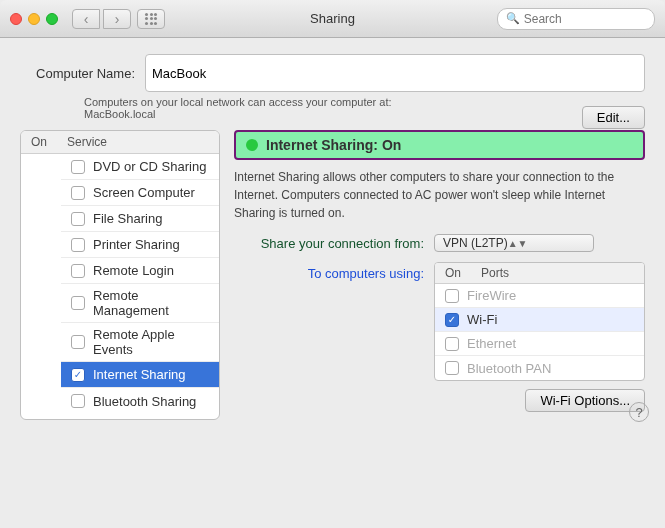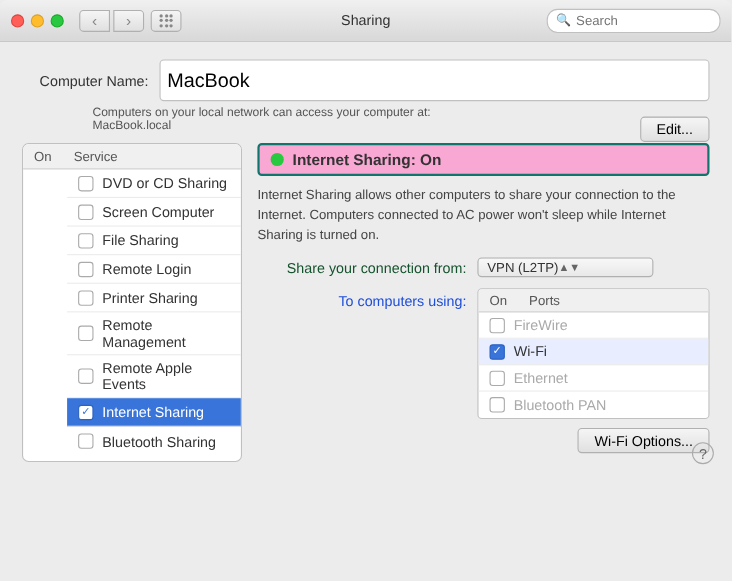--- a/index.html
+++ b/index.html
@@ -146,21 +146,21 @@
       width: 115px;
       text-align: right;
     }
 
     .computer-name-input {
       flex: 1;
       height: 38px;
       border: 1px solid #c0c0c0;
       border-radius: 4px;
       padding: 0 6px;
-      font-size: 18px;
+      font-size: 13px;
       background: #fff;
       outline: none;
     }
 
     .local-address {
       font-size: 11px;
       color: #555;
       margin-left: 64px;
       margin-bottom: 10px;
     }
@@ -267,22 +267,22 @@
     
     .right-panel {
       flex: 1;
       display: flex;
       flex-direction: column;
     }
 
     .service-title-bar {
       display: flex;
       align-items: center;
-      background: #f9a8d4;
-      border: 2px solid #0f766e;
+      background: #86efac;
+      border: 2px solid #701a75;
       border-radius: 4px;
       padding: 5px 10px;
       margin-bottom: 8px;
     }
 
     .status-dot {
       width: 12px;
       height: 12px;
       border-radius: 50%;
       background: #28c940;
@@ -520,25 +520,25 @@
       <div class="service-item">
         <div class="checkbox"></div>
         <span class="service-name">Screen Computer</span>
       </div>
       <div class="service-item">
         <div class="checkbox"></div>
         <span class="service-name">File Sharing</span>
       </div>
       <div class="service-item">
         <div class="checkbox"></div>
+        <span class="service-name">Printer Sharing</span>
+      </div>
+      <div class="service-item">
+        <div class="checkbox"></div>
         <span class="service-name">Remote Login</span>
-      </div>
-      <div class="service-item">
-        <div class="checkbox"></div>
-        <span class="service-name">Printer Sharing</span>
       </div>
       <div class="service-item">
         <div class="checkbox"></div>
         <span class="service-name">Remote Management</span>
       </div>
       <div class="service-item">
         <div class="checkbox"></div>
         <span class="service-name">Remote Apple Events</span>
       </div>
       <div class="service-item selected">

